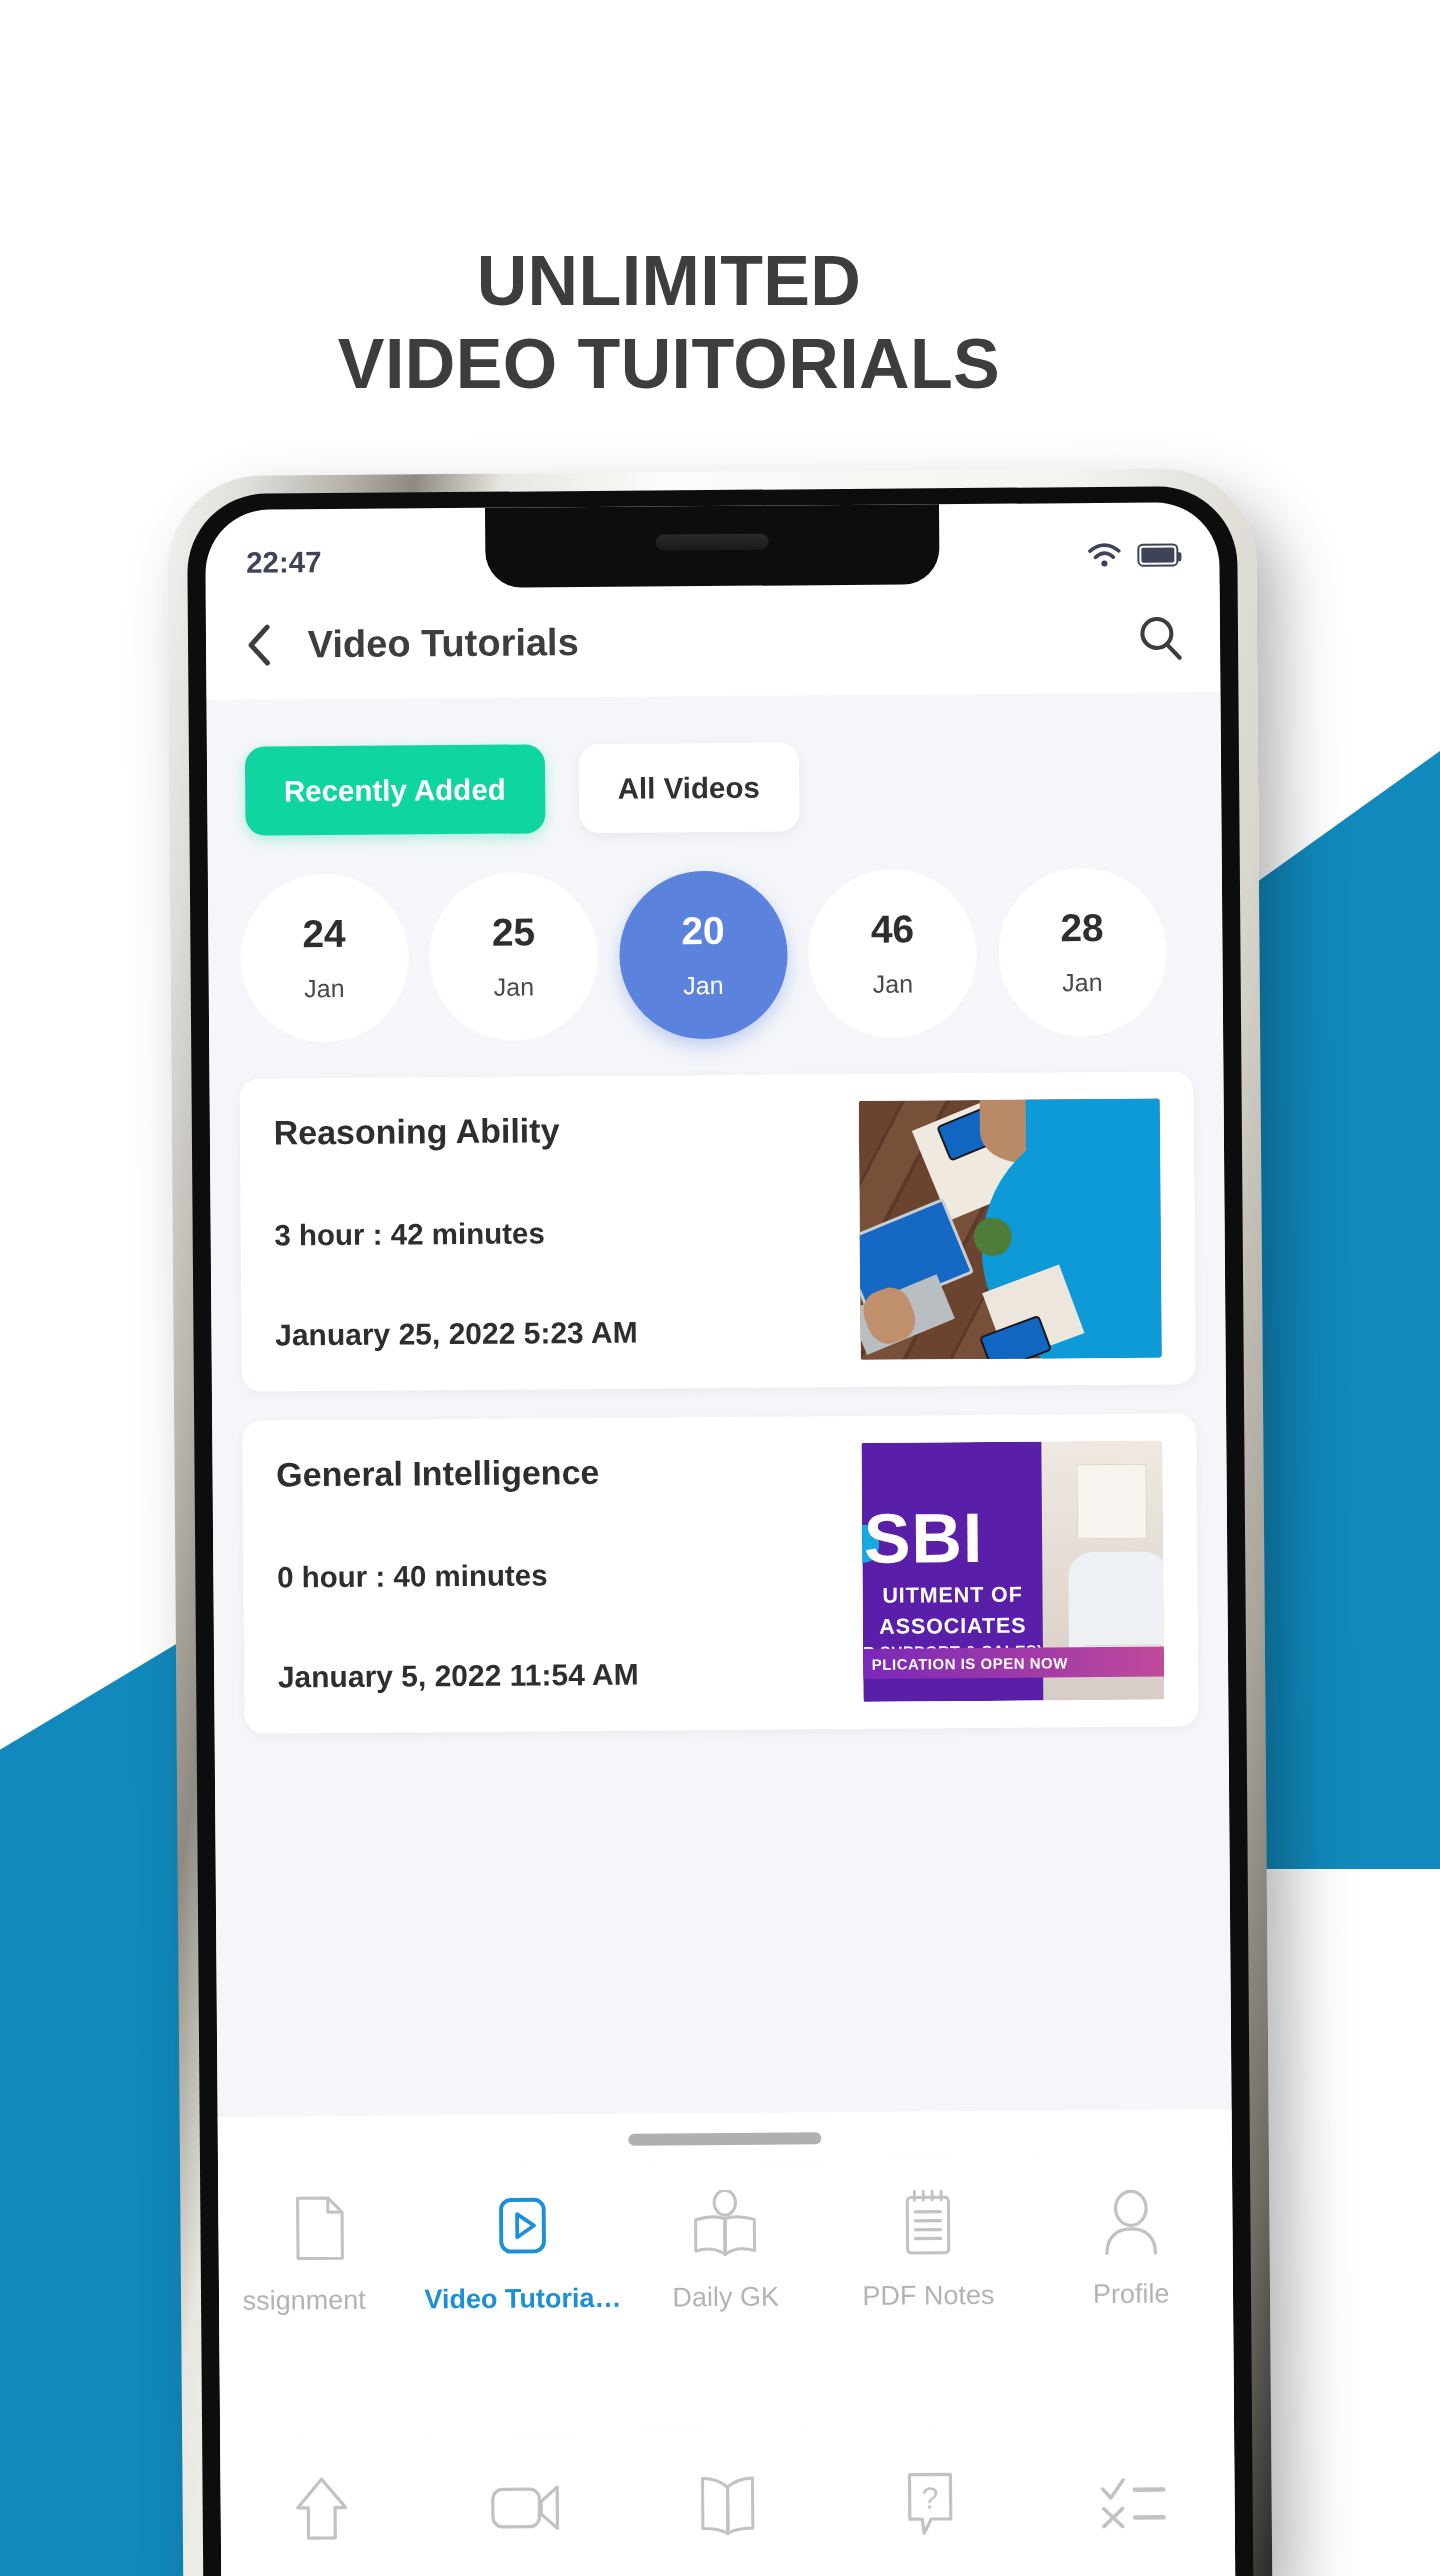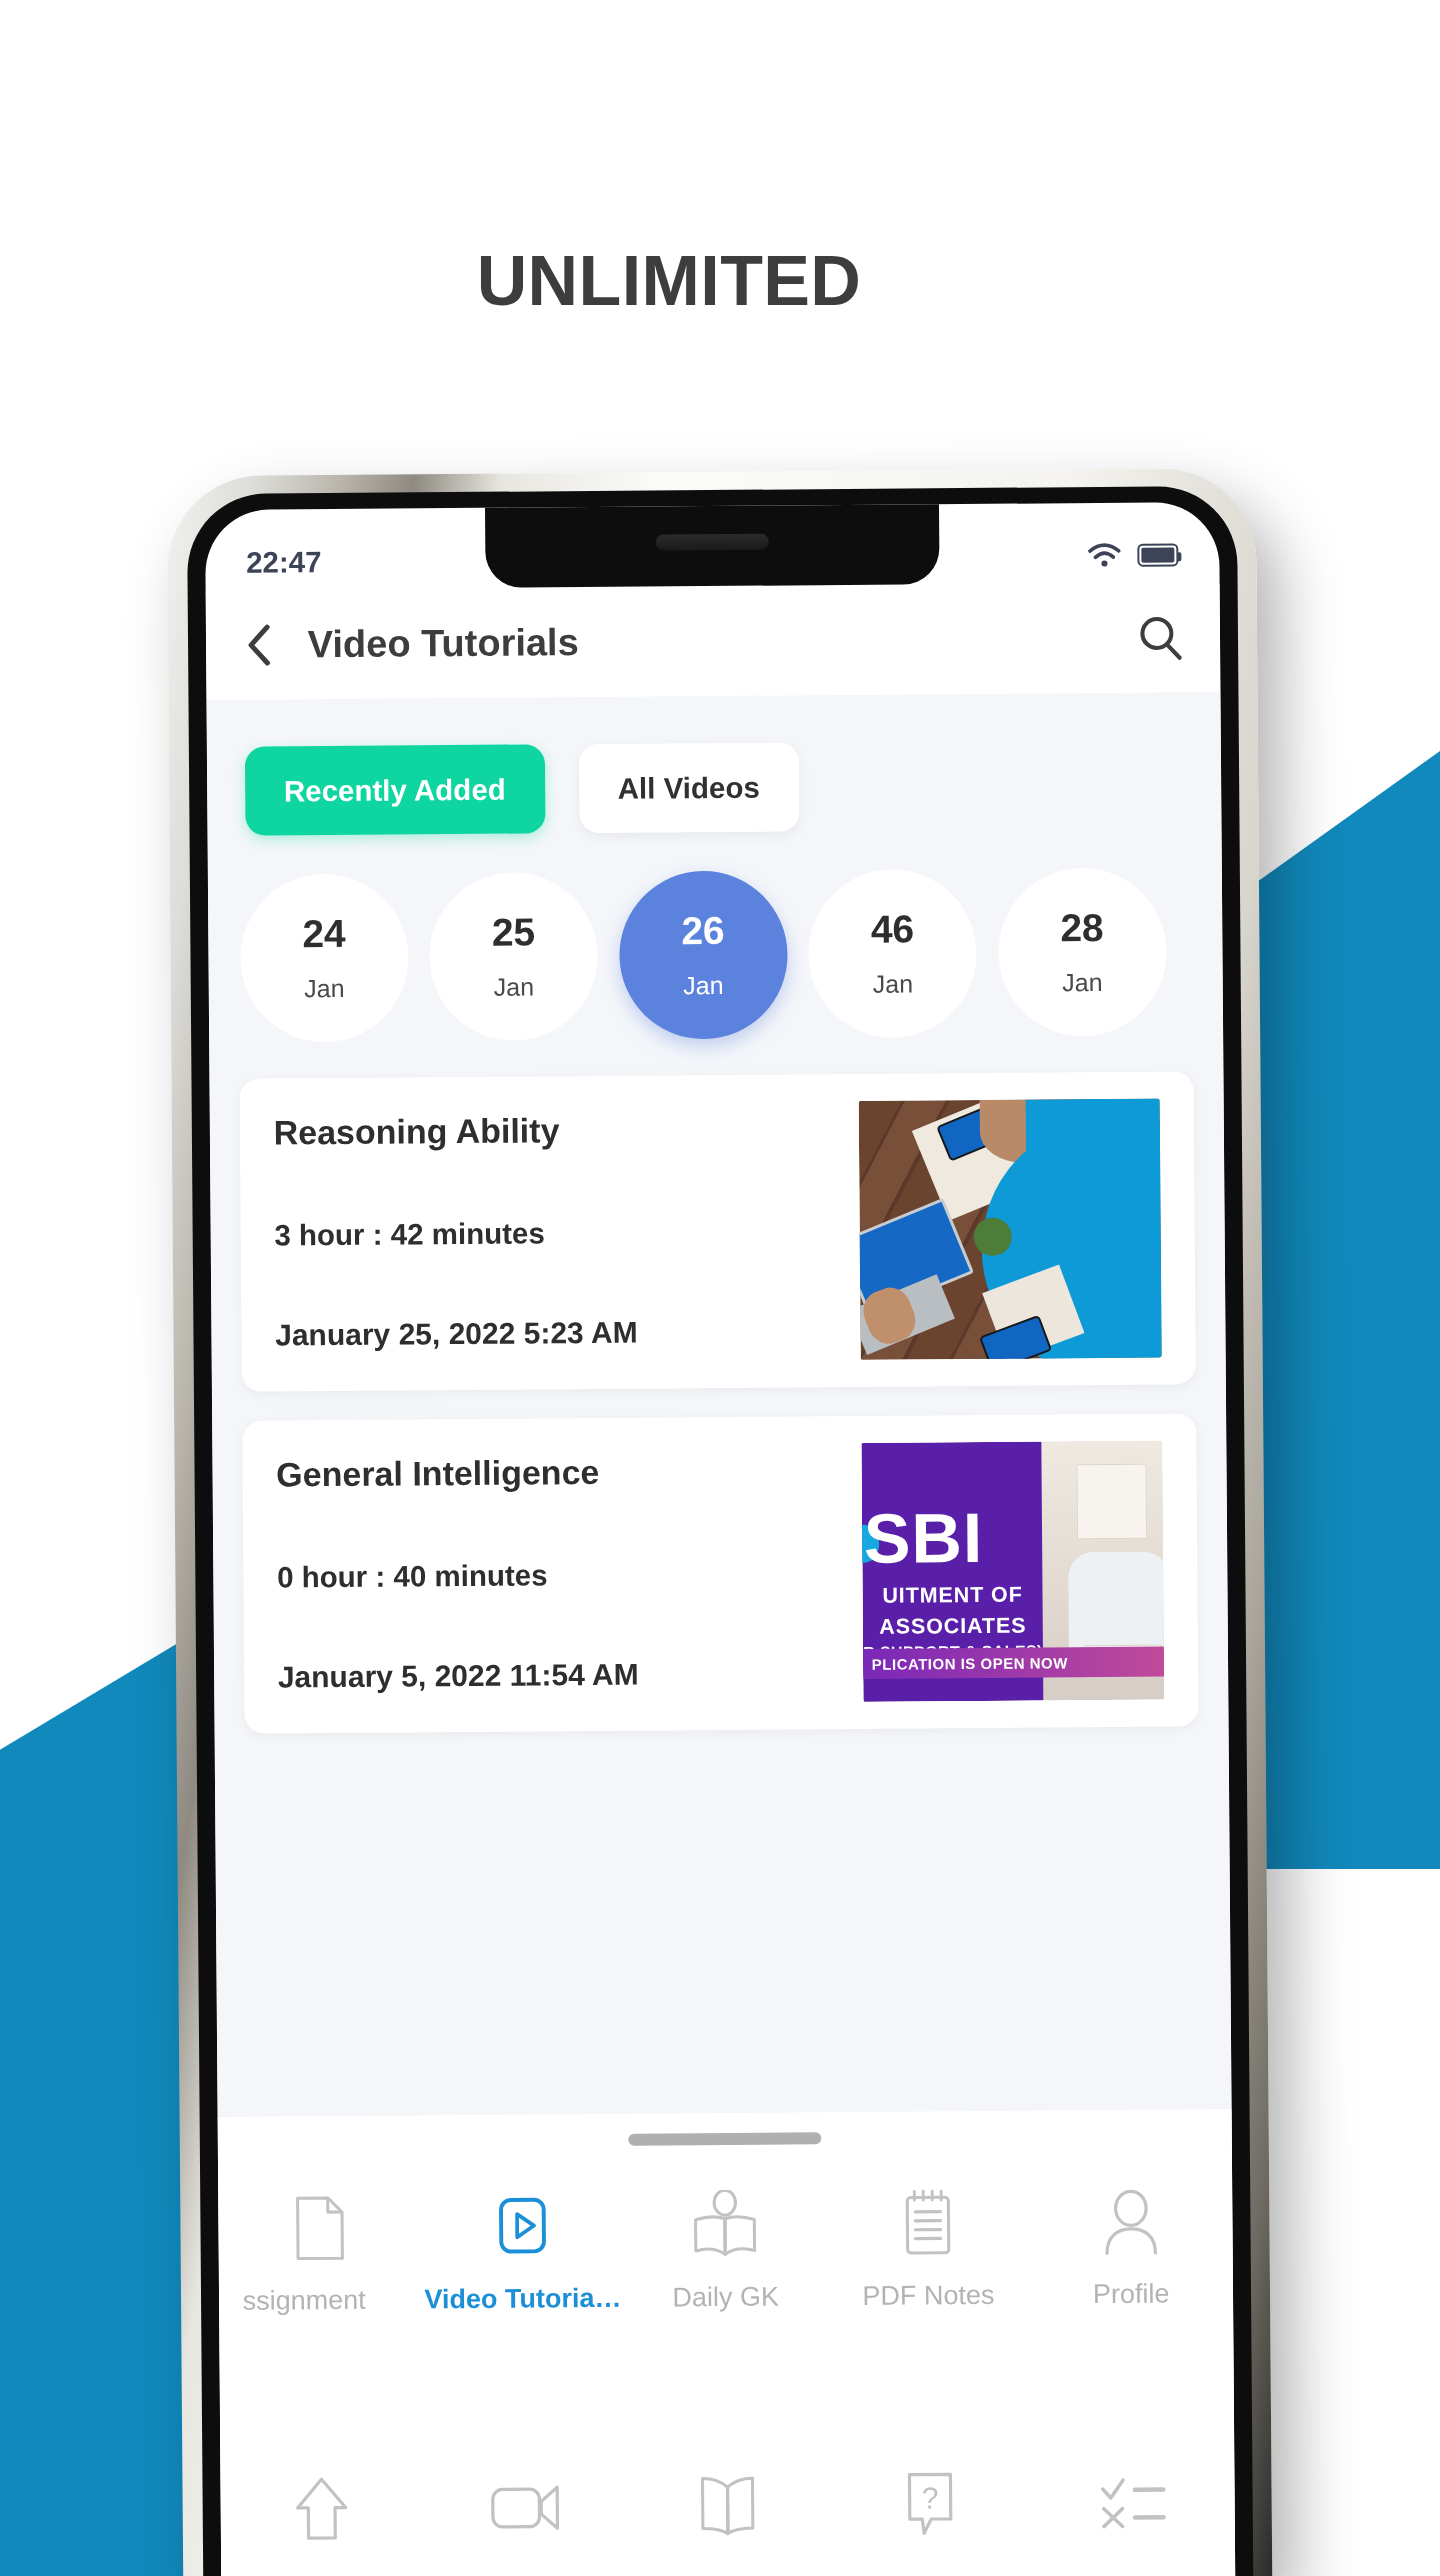--- a/index.html
+++ b/index.html
@@ -440,20 +440,21 @@
 </head>
 <body>
 
 <div class="canvas">
 
   <div class="bg-blue-right"></div>
   <div class="bg-blue-left"></div>
 
   <div class="headline">
     <div>UNLIMITED</div>
+    <div>VIDEO TUITORIALS</div>
   </div>
 
   <div class="phone">
     <div class="phone-bezel">
       <div class="screen">
 
         <div class="notch">
           <div class="speaker"></div>
         </div>
 
@@ -496,21 +497,21 @@
           <div class="dates">
             <div class="date-chip">
               <div class="dnum">24</div>
               <div class="dmon">Jan</div>
             </div>
             <div class="date-chip">
               <div class="dnum">25</div>
               <div class="dmon">Jan</div>
             </div>
             <div class="date-chip sel">
-              <div class="dnum">26</div>
+              <div class="dnum">20</div>
               <div class="dmon">Jan</div>
             </div>
             <div class="date-chip">
               <div class="dnum">46</div>
               <div class="dmon">Jan</div>
             </div>
             <div class="date-chip">
               <div class="dnum">28</div>
               <div class="dmon">Jan</div>
             </div>

